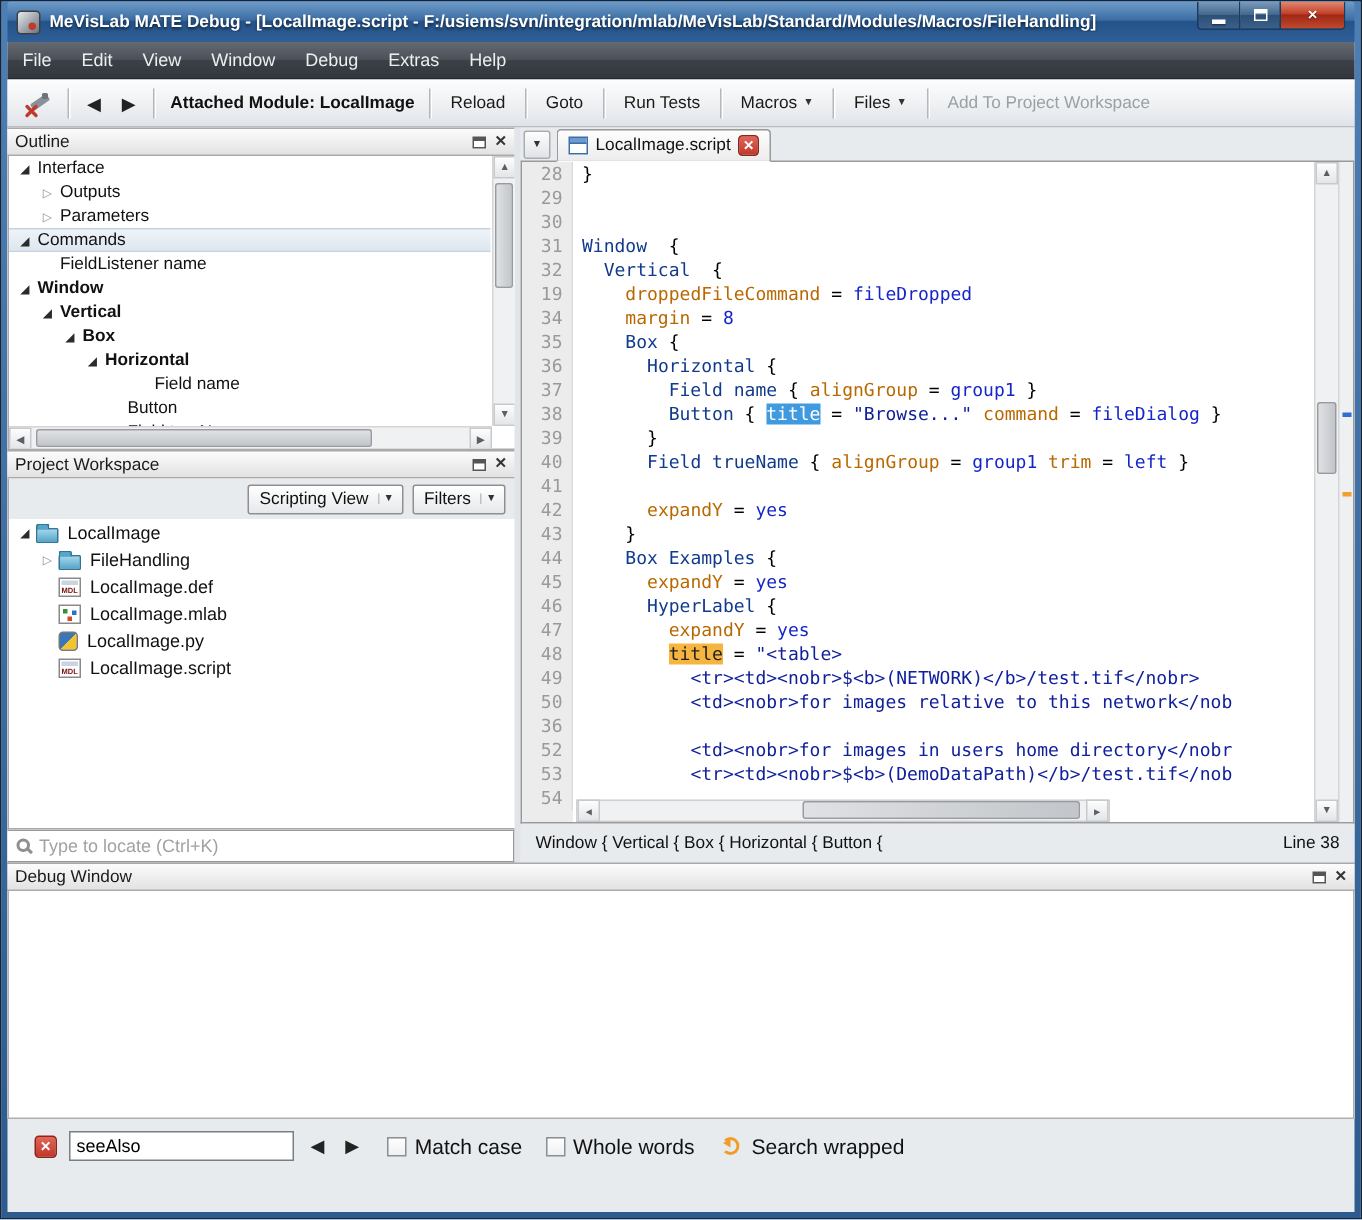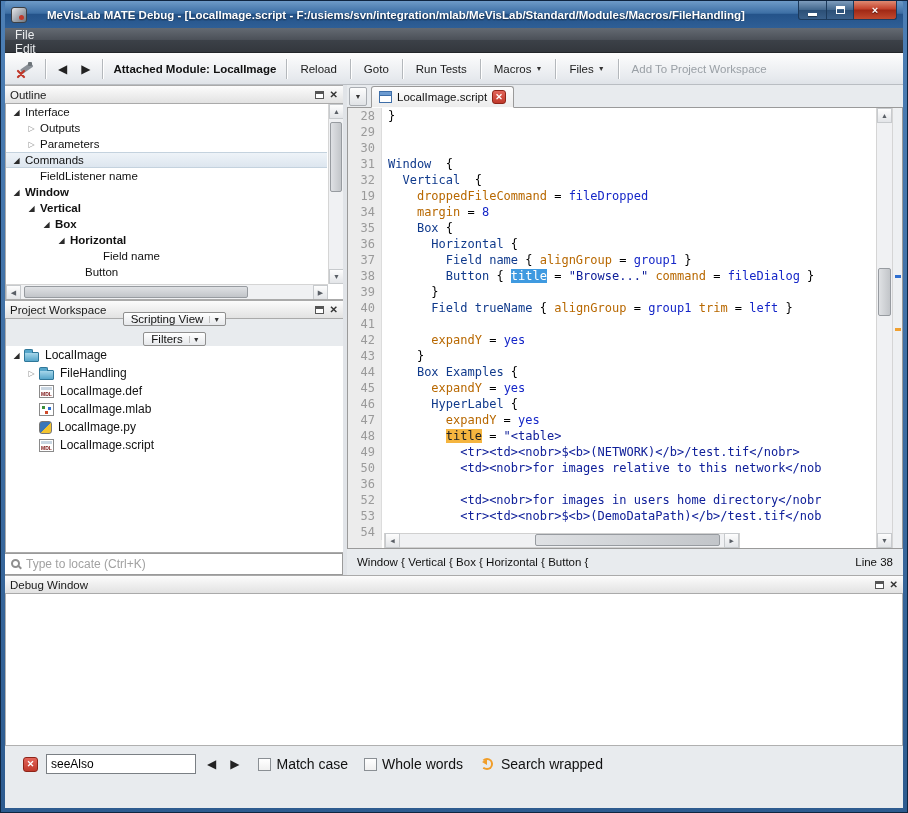--- a/index.html
+++ b/index.html
@@ -22,37 +22,37 @@
   
   .titlebar{ height:27px; display:flex; align-items:center; padding:0 2px 0 6px; position:relative;
     background:linear-gradient(180deg,#6e9bc8 0%,#3d6fa5 45%,#24538a 50%,#2f5f96 100%);
     border-radius:2px 2px 0 0;}
   .app-icon{ width:16px; height:16px; margin-right:6px; flex:none;
     background:linear-gradient(135deg,#e8e8ea 0%,#9aa0a8 60%,#70767e 100%);
     border:1px solid #3c4044; border-radius:3px; position:relative;}
   .app-icon::after{ content:""; position:absolute; right:2px; bottom:2px; width:5px; height:5px;
     background:#c0392b; border-radius:50%;}
   .title-text{ color:#fff; font-size:11.5px; font-weight:bold; text-shadow:0 1px 2px rgba(0,0,0,.6);
-    white-space:nowrap; overflow:hidden; flex:1;margin-left:14px;}
+    white-space:nowrap; overflow:hidden; flex:1;}
   .win-controls{ display:flex; position:absolute; right:6px; top:0; }
   .wbtn{ height:19px; display:flex; align-items:center; justify-content:center;
     border:1px solid #1c3least; border:1px solid #1c3a5c; border-top:none; color:#fff;
     background:linear-gradient(#7d9cbd,#41668c 50%,#2c4f76 50%,#3a608a);
     font-size:11px; font-weight:bold; text-shadow:0 1px 1px rgba(0,0,0,.5);}
   .wbtn.min{ width:29px; border-radius:0 0 0 3px;}
   .wbtn.max{ width:27px; border-left:none;}
   .wbtn.close{ width:43px; border-left:none; border-radius:0 0 3px 0;
     background:linear-gradient(#e08a72,#c3402a 45%,#a02815 50%,#c0492e);}
   .glyph-min{ width:9px; height:3px; background:#fff; margin-top:8px; box-shadow:0 1px 1px rgba(0,0,0,.4);}
   .glyph-max{ width:9px; height:8px; border:1px solid #fff; border-top:3px solid #fff;}
 
   
   .menubar{ height:25px; display:flex; align-items:stretch;
     background:linear-gradient(#646a72,#4b5058 50%,#3c4148 50%,#33373d);
-    border-bottom:1px solid #23262a;flex-direction:column;}
+    border-bottom:1px solid #23262a;}
   .menu-item{ color:#eceef0; padding:0 10px; display:flex; align-items:center; font-size:12px; cursor:default;}
 
   
   .toolbar{ height:32px; display:flex; align-items:center; padding:0 6px; gap:2px;
     background:linear-gradient(#fdfdfd,#e7eaee 80%,#dfe3e8); border-bottom:1px solid #b9bdc2;}
   .icon-btn{ width:28px; height:26px; display:flex; align-items:center; justify-content:center; border-radius:3px;}
   .tsep{ width:1px; height:20px; background:#b4b8bc; margin:0 4px; box-shadow:1px 0 0 #fff;}
   .nav{ padding:2px 6px; font-size:12px; color:#222;}
   .attached{ font-weight:bold; font-size:11.5px; padding:0 4px; white-space:nowrap;}
   .tool-btn{ padding:4px 7px; font-size:11.5px; color:#1a1a1a; white-space:nowrap; display:flex; align-items:center;}
@@ -101,21 +101,21 @@
   
   .sb-v{ position:absolute; top:0; right:0; bottom:15px; width:15px; background:#f0f1f3; border-left:1px solid #d5d5d5;}
   .sb-h{ position:absolute; left:0; right:15px; bottom:0; height:15px; background:#f0f1f3; border-top:1px solid #d5d5d5;}
   .sb-btn{ position:absolute; width:15px; height:15px; display:flex; align-items:center; justify-content:center;
     font-size:7px; color:#5a5f66; background:linear-gradient(#fdfdfd,#e3e5e8); border:1px solid #c7cacd;}
   .sb-thumb{ position:absolute; background:linear-gradient(90deg,#dfe1e4,#c2c5c9); border:1px solid #979ba0; border-radius:2px;}
   .sb-h .sb-thumb{ background:linear-gradient(#dfe1e4,#c2c5c9);}
 
   
   .combo-row{ height:27px; display:flex; align-items:center; justify-content:flex-end; gap:6px; padding:0 6px;
-    background:#e8ebee; border-left:1px solid #aaa;flex-direction:column;}
+    background:#e8ebee; border-left:1px solid #aaa;}
   .combo{ height:20px; display:flex; align-items:center; padding:0 2px 0 7px; font-size:11.5px;
     background:linear-gradient(#ffffff,#e6e8eb); border:1px solid #8f8f8f; border-radius:2px;}
   .combo .arr{ width:14px; text-align:center; font-size:7px; color:#333; margin-left:6px; border-left:1px solid #c0c0c0;}
 
   
   .locate{ height:22px; background:#fff; border:1px solid #9a9a9a; border-left:none; display:flex; align-items:center; padding:0 4px;}
   .mag{ width:9px; height:9px; border:2px solid #8f8f8f; border-radius:50%; position:relative; margin:0 6px 2px 2px; flex:none;}
   .mag::after{ content:""; position:absolute; width:5px; height:2px; background:#8f8f8f; transform:rotate(45deg); right:-4px; bottom:-2px;}
   .locate input{ border:none; outline:none; flex:1; font-size:12px; font-family:"Liberation Sans",sans-serif; color:#333;}
   .locate input::placeholder{ color:#a2a2a2;}

